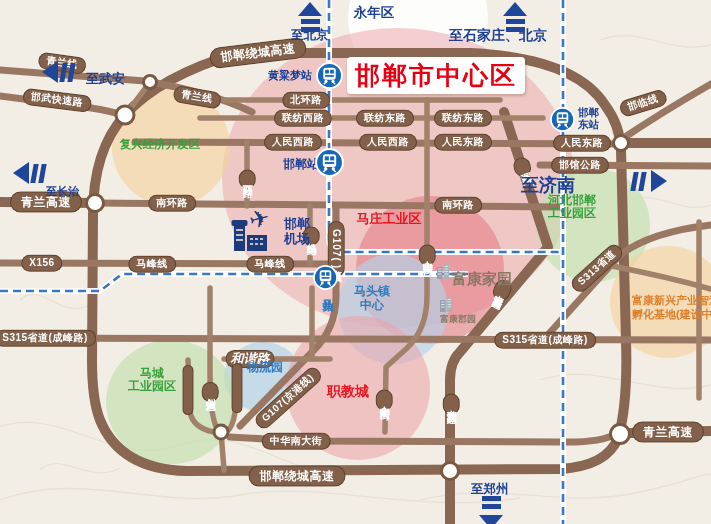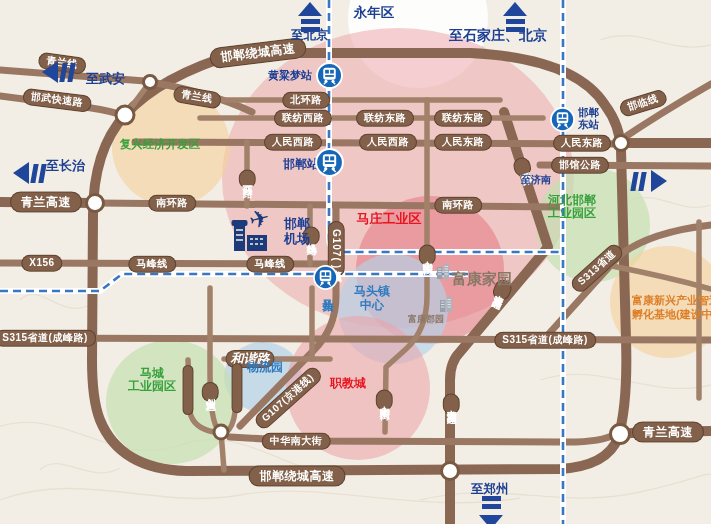--- a/index.html
+++ b/index.html
@@ -200,21 +200,21 @@
   <div class="rlabel red" style="left:389px;top:219px;font-size:13px">马庄工业区</div>
   <div class="rlabel blue" style="left:372px;top:298px;font-size:12px;line-height:14px">
     <div>马头镇</div>
     <div>中心</div>
   </div>
   <div class="rlabel blue" style="left:265px;top:367px;font-size:12px">物流园</div>
   <div class="rlabel green" style="left:152px;top:380px;font-size:12px;line-height:13px">
     <div>马城</div>
     <div>工业园区</div>
   </div>
-  <div class="rlabel red" style="left:348px;top:383px;font-size:12px">职教城</div>
+  <div class="rlabel red" style="left:348px;top:392px;font-size:14px">职教城</div>
   <div class="tl orange" style="left:632px;top:293px;font-size:11px;line-height:14px">
     <div>富康新兴产业智造</div>
     <div>孵化基地(建设中</div>
   </div>
 
   <div class="tl navy" style="left:268px;top:68px;font-size:11px">黄粱梦站</div>
   <svg class="micon" style="left:316px;top:62px" width="27" height="27">
       <use href="#metro"></use>
     </svg>
   <div class="tl navy" style="left:283px;top:156px;font-size:12px">邯郸站</div>
@@ -246,21 +246,21 @@
     <div>机场</div>
   </div>
 
   <svg class="micon" style="left:436px;top:263px" width="14" height="16">
       <use href="#bldg"></use>
     </svg>
   <div class="tl" style="left:452px;top:270px;font-size:15px;color:#8a7866">富康家园</div>
   <svg class="micon" style="left:439px;top:296px" width="14" height="16">
       <use href="#bldg"></use>
     </svg>
-  <div class="tl" style="left:408px;top:313px;font-size:9px;color:#8a7866">富康郡园</div>
+  <div class="tl" style="left:440px;top:313px;font-size:9px;color:#8a7866">富康郡园</div>
 
   <div class="a-left" style="left:42px;top:61px">
       <div class="tri-l"></div>
       <div class="bar-v"></div>
       <div class="bar-v"></div>
     </div>
   <div class="tl navy" style="left:86px;top:70px;font-size:13px">至武安</div>
 
   <div class="a-up" style="left:298px;top:2px">
       <div class="tri-u"></div>
@@ -274,30 +274,31 @@
       <div class="bar-h"></div>
       <div class="bar-h"></div>
     </div>
   <div class="tl navy" style="left:449px;top:27px;font-size:14px">至石家庄、北京</div>
 
   <div class="a-left" style="left:13px;top:162px">
       <div class="tri-l"></div>
       <div class="bar-v"></div>
       <div class="bar-v"></div>
     </div>
-  <div class="tl navy" style="left:46px;top:157px;font-size:13px">至长治</div>
-
-  <div class="tl navy" style="left:521px;top:173px;font-size:10px">至济南</div>
+  <div class="tl navy" style="left:46px;top:184px;font-size:11px">至长治</div>
+
+  <div class="tl navy" style="left:521px;top:173px;font-size:18px">至济南</div>
   <div class="a-right" style="left:632px;top:170px">
       <div class="bar-v"></div>
       <div class="bar-v"></div>
       <div class="tri-r" style="margin-left:3px"></div>
     </div>
 
   <div class="tl navy" style="left:471px;top:481px;font-size:12.5px">至郑州</div>
   <div class="a-down" style="left:479px;top:496px">
       <div class="bar-h"></div>
       <div class="bar-h"></div>
       <div class="tri-d" style="margin-top:3px"></div>
     </div>
 
+  <div class="title-box">邯郸市中心区</div>
 
 </div>
 
 </body></html>

